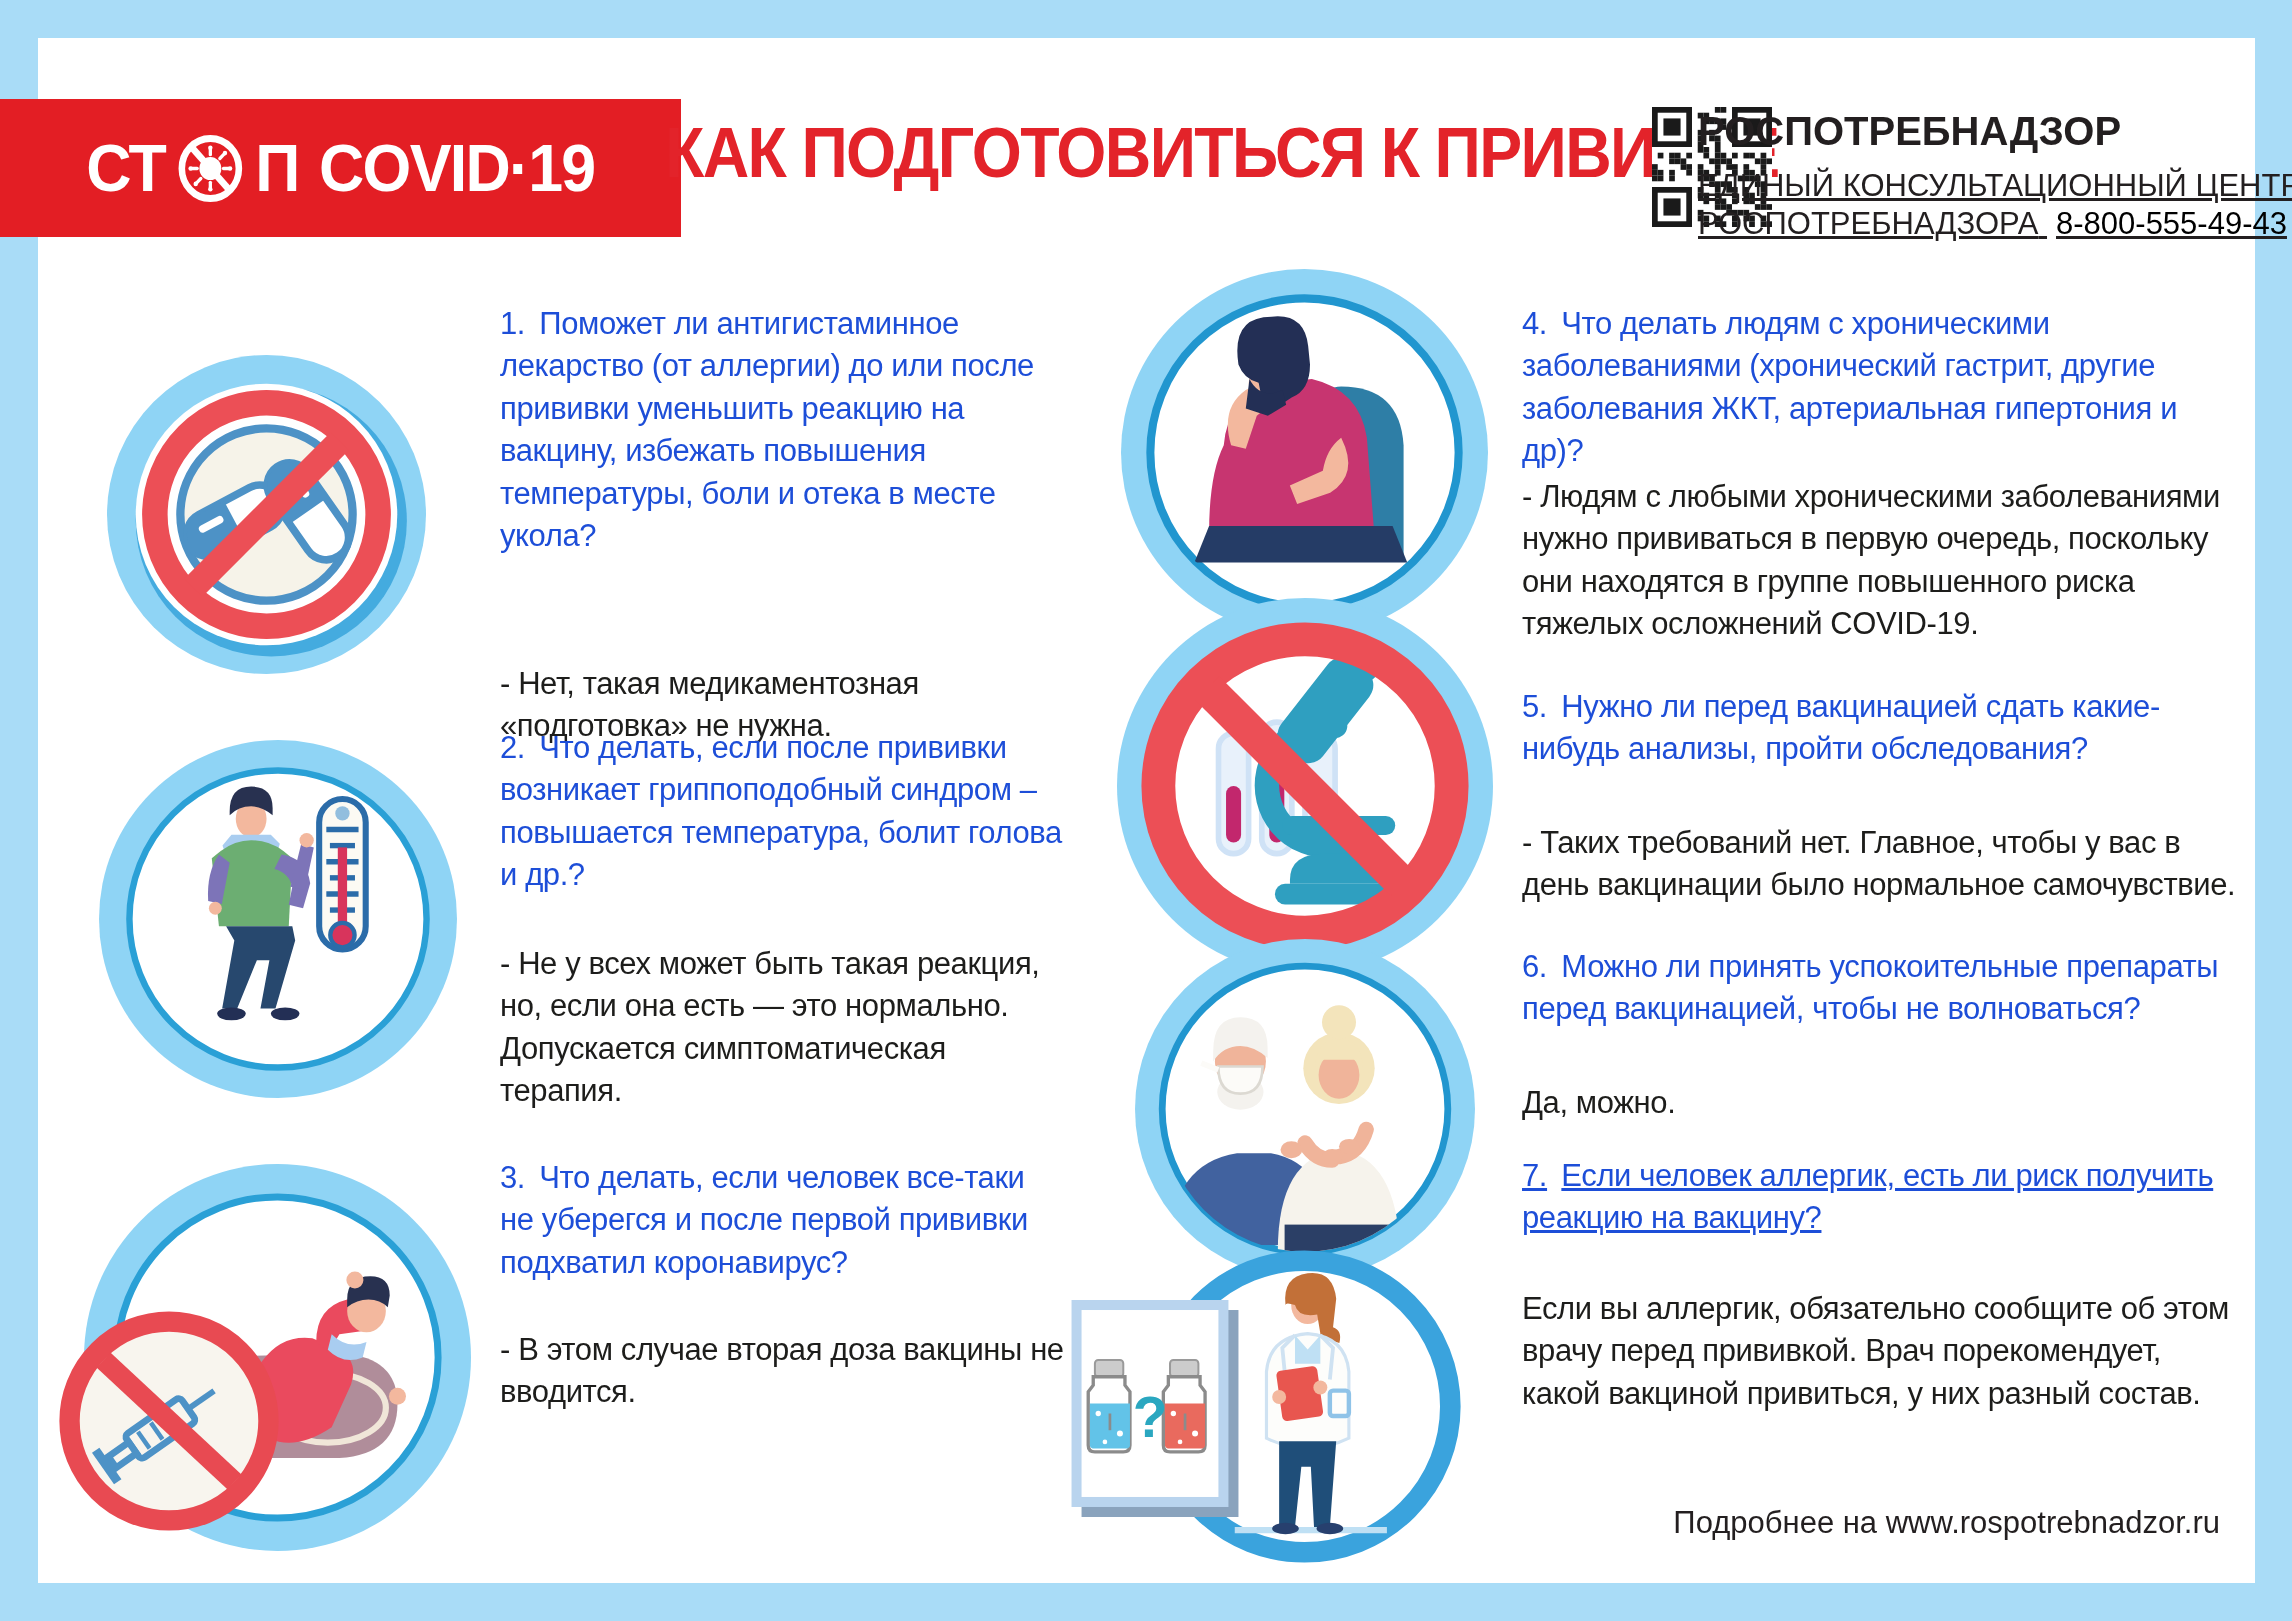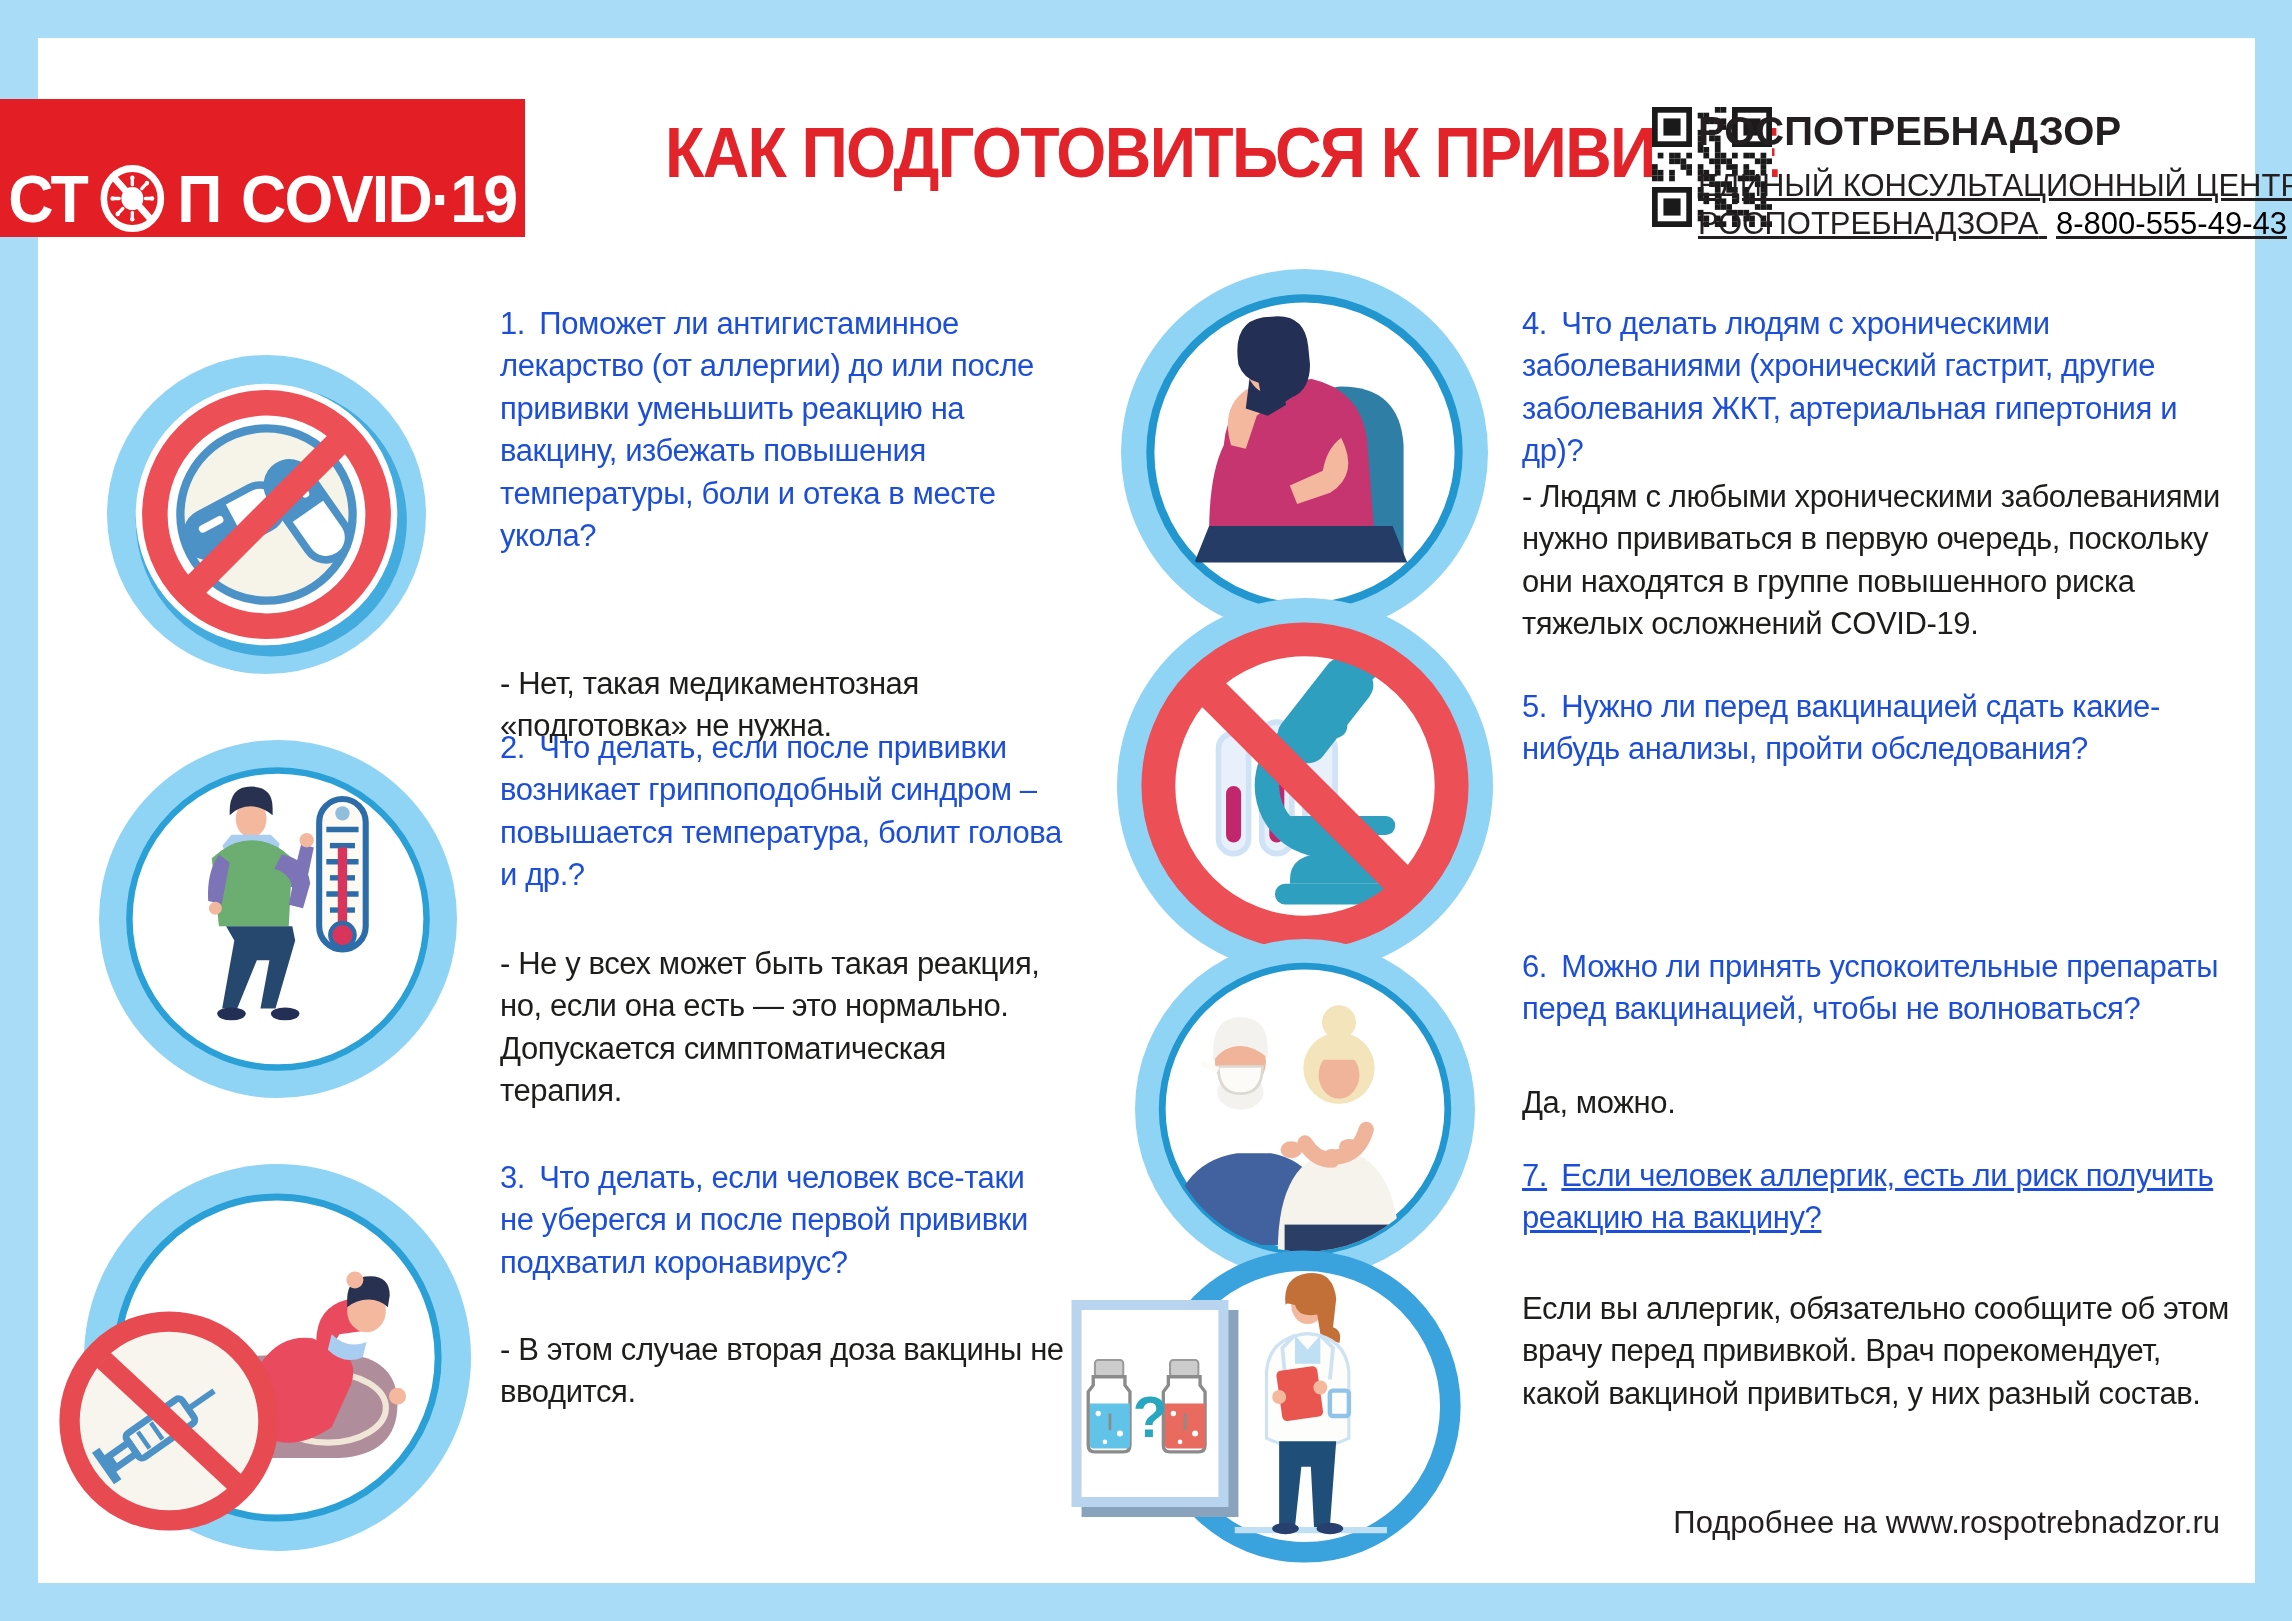--- a/index.html
+++ b/index.html
@@ -1,22 +1,22 @@
 <!DOCTYPE html>
 <html lang="ru" style="font-size:14.3px"><head>
 <meta charset="utf-8">
 <style>
   html,body{margin:0;padding:0;}
   body{font-family:"Liberation Sans","DejaVu Sans",sans-serif;}
   .poster{position:relative;width:2293px;height:1621px;background:#a9dcf7;overflow:hidden;}
   .content{position:absolute;left:38px;top:38px;right:38px;bottom:38px;background:#ffffff;}
 
   
-  .banner{position:absolute;left:0;top:99px;width:525px;height:138px;background:#e31e24;
-          display:flex;align-items:flex-end;justify-content:center;}
+  .banner{position:absolute;left:0;top:99px;width:681px;height:138px;background:#e31e24;
+          display:flex;align-items:center;justify-content:center;}
   .banner-row{display:flex;align-items:center;gap:9px;transform:scaleX(.95);transform-origin:center;}
   .banner-txt{color:#ffffff;font-weight:bold;font-size:66px;letter-spacing:-1.8px;white-space:nowrap;}
   .virus-badge{width:77px;height:77px;display:block;}
 
   .page-title{position:absolute;left:665px;top:113px;margin:0;font-size:70px;font-weight:bold;
               color:#e3232a;letter-spacing:-1.8px;white-space:nowrap;transform:scaleX(.92);
               transform-origin:left top;}
 
   .qr{position:absolute;left:1652px;top:107px;width:120px;height:120px;}
   .org-text{position:absolute;left:1698px;top:109px;width:430px;color:#231f20;}
@@ -430,20 +430,21 @@
   <div class="qa col-left a" style="top:1329px;">- В этом случае вторая доза вакцины не вводится.</div>
 
   <div class="qa col-right q" style="top:303px;">
     <span class="qnum">4.</span><span>Что делать людям с хроническими заболеваниями (хронический гастрит, другие заболевания ЖКТ, артериальная гипертония и др)?</span>
   </div>
   <div class="qa col-right a" style="top:476px;">- Людям с любыми хроническими заболеваниями нужно прививаться в первую очередь, поскольку они находятся в группе повышенного риска тяжелых осложнений COVID-19.</div>
 
   <div class="qa col-right q" style="top:686px;">
     <span class="qnum">5.</span><span>Нужно ли перед вакцинацией сдать какие-нибудь анализы, пройти обследования?</span>
   </div>
+  <div class="qa col-right a" style="top:822px;">- Таких требований нет. Главное, чтобы у вас в день вакцинации было нормальное самочувствие.</div>
 
   <div class="qa col-right q" style="top:946px;">
     <span class="qnum">6.</span><span>Можно ли принять успокоительные препараты перед вакцинацией, чтобы не волноваться?</span>
   </div>
   <div class="qa col-right a" style="top:1082px;">Да, можно.</div>
 
   <div class="qa col-right q" style="top:1155px;text-decoration:underline;">
     <span class="qnum">7.</span><span>Если человек аллергик, есть ли риск получить реакцию на вакцину?</span>
   </div>
   <div class="qa col-right a" style="top:1288px;">Если вы аллергик, обязательно сообщите об этом врачу перед прививкой. Врач порекомендует, какой вакциной привиться, у них разный состав.</div>

